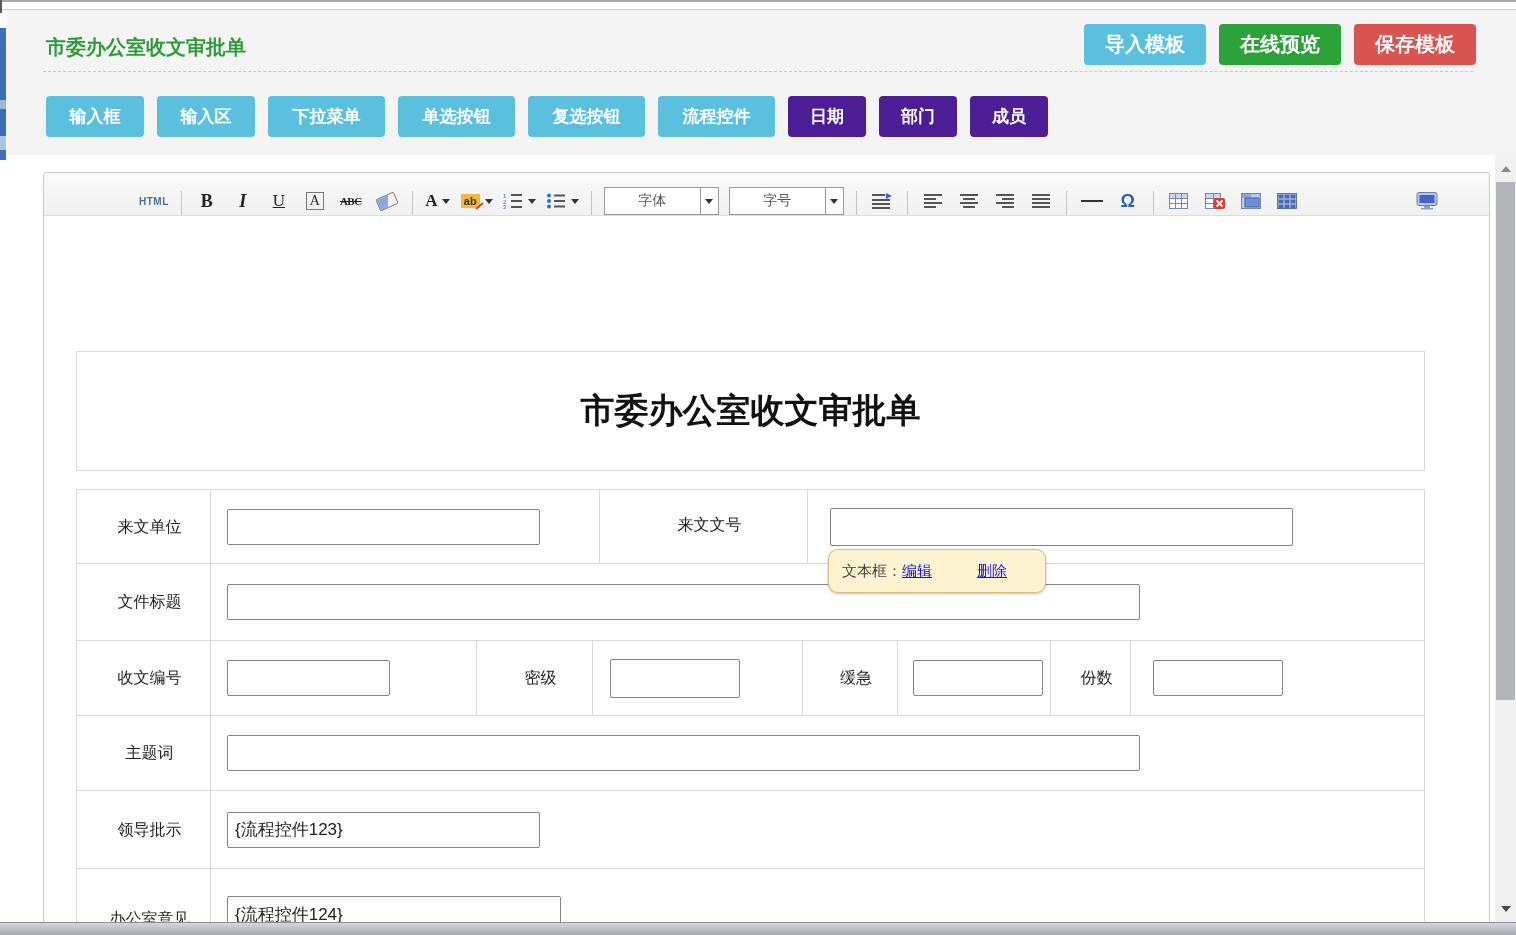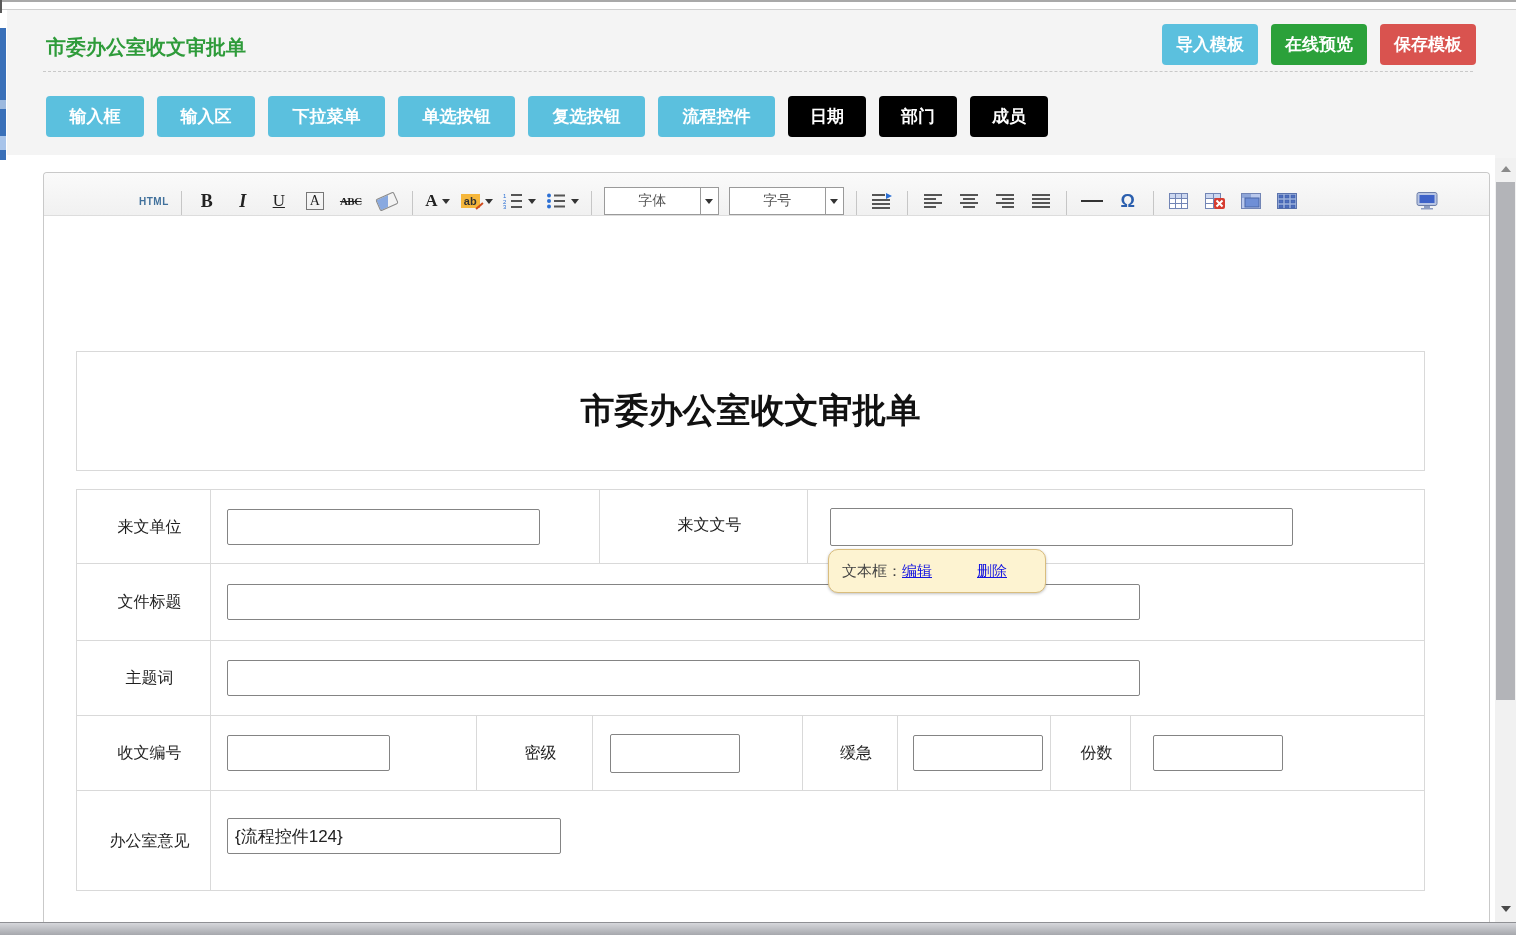--- a/index.html
+++ b/index.html
@@ -20,31 +20,31 @@
   .sb-btn{position:absolute;left:0;width:21px;height:22px;display:flex;align-items:center;justify-content:center;}
   #sb-up{top:0;} #sb-down{bottom:2px;}
   .tri-up{width:0;height:0;border-left:5px solid transparent;border-right:5px solid transparent;border-bottom:6px solid #8a8a8a;}
   .tri-down{width:0;height:0;border-left:5px solid transparent;border-right:5px solid transparent;border-top:6px solid #4a4a4a;}
   #sb-thumb{position:absolute;left:1px;width:19px;top:24px;height:518px;background:#b3b4b8;}
   
   #app{position:absolute;left:7px;top:10px;right:21px;bottom:13px;background:#f4f4f4;overflow:hidden;}
   #app-header{position:relative;height:145px;}
   #page-title{position:absolute;left:39px;top:24px;margin:0;font-size:20px;font-weight:bold;color:#2e9b3a;}
   #header-actions{position:absolute;right:19px;top:14px;display:flex;gap:13px;}
-  .hbtn{height:41px;width:96px;border:none;border-radius:4px;color:#fff;font-weight:bold;font-size:17px;
+  .hbtn{height:41px;width:122px;border:none;border-radius:4px;color:#fff;font-weight:bold;font-size:20px;
         font-family:Liberation Mono, monospace;display:flex;align-items:center;justify-content:center;cursor:pointer;}
   .hbtn.info{background:#5bc0de;}
   .hbtn.success{background:#2ba13a;}
   .hbtn.danger{background:#d9534f;}
   #header-dashes{position:absolute;left:36px;right:22px;top:61px;border-top:1px dashed #c9c9c9;}
   #palette{position:absolute;left:39px;top:86px;display:flex;gap:13px;}
   .pbtn{height:41px;border:none;border-radius:4px;color:#fff;font-weight:bold;font-size:17px;
         font-family:inherit;display:flex;align-items:center;justify-content:center;cursor:pointer;}
   .pbtn.light{background:#5bc0de;}
-  .pbtn.dark{background:#000000;}
+  .pbtn.dark{background:#4c1d95;}
   .w3{width:98px;} .w4{width:117px;} .w2{width:78px;}
   
   #editor-region{position:absolute;left:0;right:0;top:145px;bottom:0;background:#fff;}
   #editor{margin:17px 0 0 36px;width:1447px;height:calc(100% - 17px);box-sizing:border-box;
           border:1px solid #c9c9c9;border-bottom:none;border-radius:4px 4px 0 0;background:#fff;
           display:flex;flex-direction:column;}
   #editor-toolbar{height:42px;flex:0 0 42px;background:linear-gradient(#fafafa,#f1f1f1);
                   border-bottom:1px solid #ddd;border-radius:4px 4px 0 0;
                   display:flex;align-items:flex-end;padding:0 44px 0 90px;}
   .tb-sep{width:1px;height:24px;background:#c6c6c6;margin:0 7px;flex:0 0 1px;}
@@ -317,54 +317,62 @@
             <div class="fcell lblcell">
                 <span class="flabel">文件标题</span>
               </div>
             <div class="fcell inp grow" style="padding-left:16px;">
               <input class="tin" style="width: 913px;" type="text" value="">
             </div>
           </div>
 
           <div class="frow h75">
             <div class="fcell lblcell">
+                <span class="flabel">收文编号</span>
+              </div>
+            <div class="fcell inp" style="width:266px;padding-left:16px;">
+              <input class="tin" style="width: 163px;" type="text" value="">
+            </div>
+            <div class="fcell" style="width:116px;">
+                <span class="flabel">密级</span>
+              </div>
+            <div class="fcell inp" style="width:210px;padding-left:17px;">
+              <input class="tin" style="width: 130px; height: 39px;" type="text" value="">
+            </div>
+            <div class="fcell" style="width:95px;">
+                <span class="flabel">缓急</span>
+              </div>
+            <div class="fcell inp" style="width:153px;padding-left:15px;">
+              <input class="tin" style="width: 130px;" type="text" value="">
+            </div>
+            <div class="fcell" style="width:80px;">
+                <span class="flabel">份数</span>
+              </div>
+            <div class="fcell inp grow" style="padding-left:22px;">
+              <input class="tin" style="width: 130px;" type="text" value="">
+            </div>
+          </div>
+
+          <div class="frow h75">
+            <div class="fcell lblcell">
                 <span class="flabel">主题词</span>
               </div>
             <div class="fcell inp grow" style="padding-left:16px;">
               <input class="tin" style="width: 913px;" type="text" value="">
             </div>
           </div>
 
-          <div class="frow h75">
-            <div class="fcell lblcell">
-                <span class="flabel">收文编号</span>
-              </div>
-            <div class="fcell inp" style="width:266px;padding-left:16px;">
-              <input class="tin" style="width: 163px;" type="text" value="">
-            </div>
-            <div class="fcell" style="width:116px;">
-                <span class="flabel">密级</span>
-              </div>
-            <div class="fcell inp" style="width:210px;padding-left:17px;">
-              <input class="tin" style="width: 130px; height: 39px;" type="text" value="">
-            </div>
-            <div class="fcell" style="width:95px;">
-                <span class="flabel">缓急</span>
-              </div>
-            <div class="fcell inp" style="width:153px;padding-left:15px;">
-              <input class="tin" style="width: 130px;" type="text" value="">
-            </div>
-            <div class="fcell" style="width:80px;">
-                <span class="flabel">份数</span>
-              </div>
-            <div class="fcell inp grow" style="padding-left:22px;">
-              <input class="tin" style="width: 130px;" type="text" value="">
-            </div>
-          </div>
-
+          <div class="frow h78">
+            <div class="fcell lblcell">
+                <span class="flabel">领导批示</span>
+              </div>
+            <div class="fcell inp grow" style="padding-left:16px;">
+              <input class="tin" style="width: 313px;" type="text" value="{流程控件123}">
+            </div>
+          </div>
 
           <div class="frow h100">
             <div class="fcell lblcell">
                 <span class="flabel">办公室意见</span>
               </div>
             <div class="fcell inp grow" style="padding-left:16px;align-items:flex-start;">
               <input class="tin" style="width: 334px; margin-top: 27px;" type="text" value="{流程控件124}">
             </div>
           </div>
         </div>

